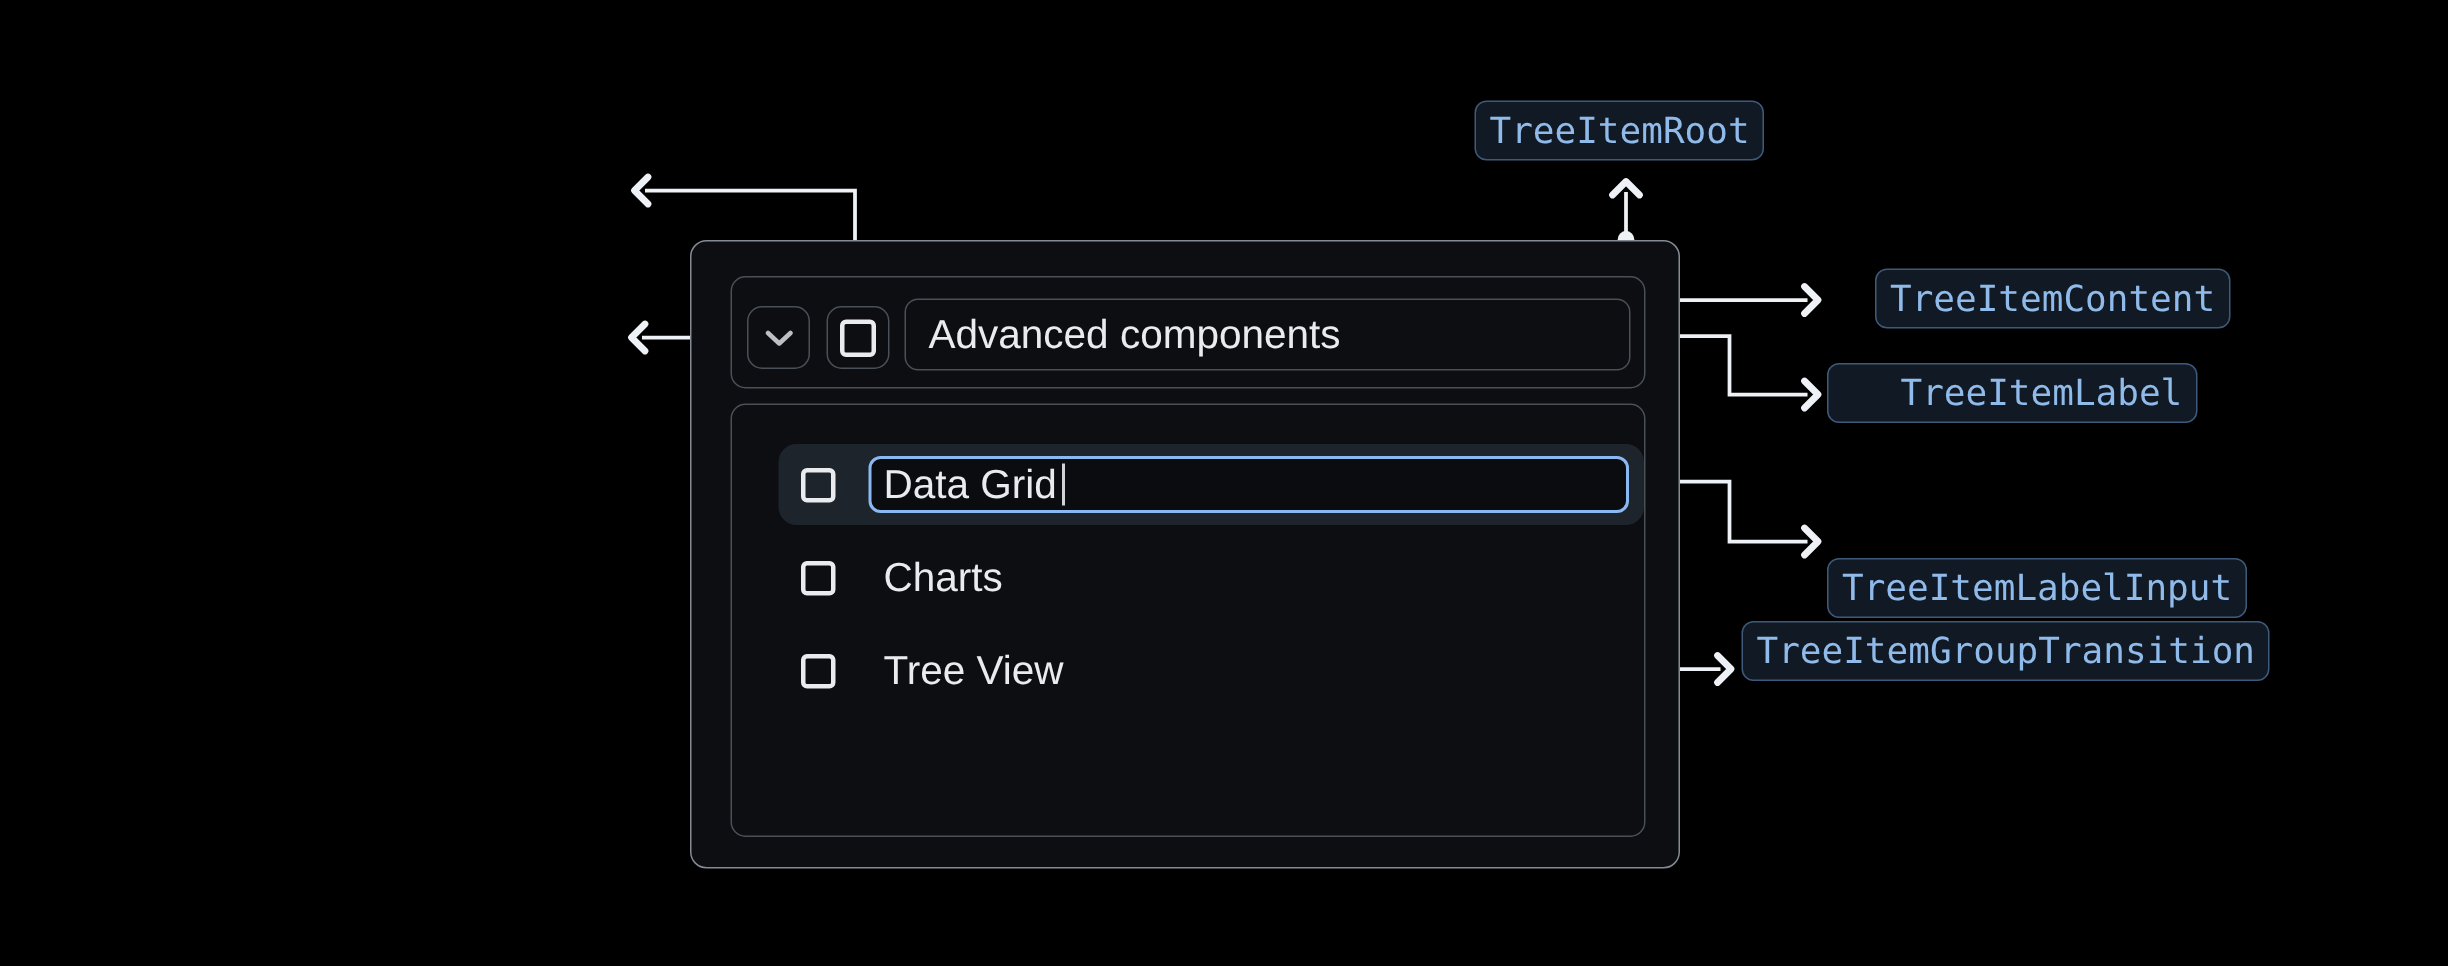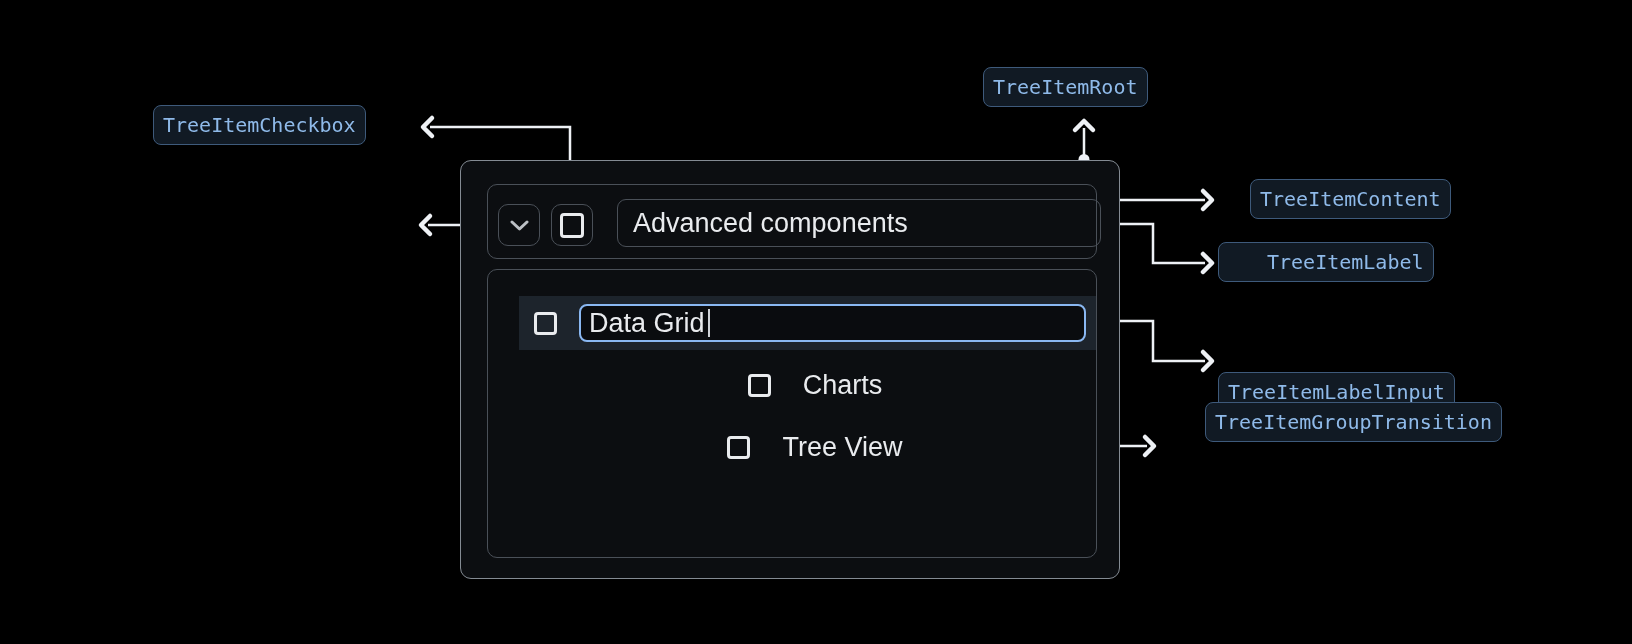--- a/index.html
+++ b/index.html
@@ -23,35 +23,35 @@
   }
   .connectors{position:absolute;left:0;top:0;pointer-events:none;}
   .connectors path,.connectors polyline{fill:none;stroke:var(--line);}
   .connectors .wire{stroke-width:2.5px;}
   .connectors .head{stroke-width:4.5px;stroke-linecap:round;stroke-linejoin:round;}
   .connectors circle{fill:var(--line);stroke:none;}
 
   .anno{
     position:absolute;
     font-family:"DejaVu Sans Mono","Liberation Mono",monospace;
-    font-size:20px;line-height:26px;
+    font-size:24px;line-height:26px;
     color:var(--accent);
     background:var(--anno-bg);
     border:1.5px solid var(--anno-border);
     border-radius:8px;
     padding:6px 9px;
     white-space:nowrap;
   }
   .anno-checkbox{left:153px;top:105px;}
   .anno-icon-container{left:79px;top:203px;}
   .anno-root{left:983px;top:67px;}
   .anno-content{left:1250px;top:179px;}
   .anno-label{left:1218px;top:242px;padding-left:48px;}
   .anno-label-input{left:1218px;top:340px;margin-top:32px;}
-  .anno-group-transition{left:1161px;top:402px;margin-left:44px;}
+  .anno-group-transition{left:1161px;top:414px;}
 
   .root-box{
     position:absolute;left:460px;top:160px;width:660px;height:419px;
     background:var(--box-bg);
     border:1.5px solid var(--root-border);
     border-radius:11px;
     box-sizing:border-box;
   }
   .content-box{
     position:absolute;left:26px;top:23px;width:610px;height:75px;
@@ -70,39 +70,39 @@
     border-radius:10px;box-sizing:border-box;
     display:flex;align-items:center;justify-content:center;
   }
   .checkbox{
     width:18px;height:19px;
     border:3px solid var(--text);
     border-radius:4px;box-sizing:content-box;
     background:transparent;
   }
   .label-box{
-    position:absolute;left:129px;top:14px;width:484px;height:48px;
+    position:absolute;left:115px;top:14px;width:484px;height:48px;
     border:1.5px solid var(--box-border);
     border-radius:9px;box-sizing:border-box;
     display:flex;align-items:center;
     padding-left:15px;
   }
   .tree-text{font-size:27px;color:var(--text);}
   .group-box{
     position:absolute;left:26px;top:108px;width:610px;height:289px;
     border:1.5px solid var(--box-border);
     border-radius:10px;box-sizing:border-box;
     padding:26px 2px 0 31px;
   }
   .child-row{
     position:relative;height:54px;width:577px;
     display:flex;align-items:center;
-    border-radius:0;
-  }
-  .child-row + .child-row{margin-top:8px;justify-content:center;}
+    border-radius:12px;
+  }
+  .child-row + .child-row{margin-top:8px;}
   .child-row .checkbox{margin-left:15px;width:17px;height:17px;border-width:3px;}
   .child-row .row-label{margin-left:32px;}
   .child-row.editing{background:var(--row-bg);}
   .label-input{
     position:absolute;left:60px;top:8px;width:507px;height:38px;
     border:2px solid var(--input-border);
     border-radius:8px;box-sizing:border-box;
     background:var(--input-bg);
     display:flex;align-items:center;
     padding-left:8px;
@@ -156,21 +156,20 @@
       <circle cx="1085" cy="321" r="5.5"></circle>
     </g>
 
     <g>
       <path class="wire" d="M 1096 446 H 1147"></path>
       <polyline class="head" points="1145,437 1154,446 1145,455"></polyline>
       <circle cx="1096" cy="446" r="5.5"></circle>
     </g>
   </svg>
 
-  <div class="anno anno-checkbox">TreeItemCheckbox</div>
   <div class="anno anno-root">TreeItemRoot</div>
   <div class="anno anno-content">TreeItemContent</div>
   <div class="anno anno-label">TreeItemLabel</div>
   <div class="anno anno-label-input">TreeItemLabelInput</div>
   <div class="anno anno-group-transition">TreeItemGroupTransition</div>
 
   <div class="root-box">
 
     <div class="content-box">
       <div class="icon-container">

